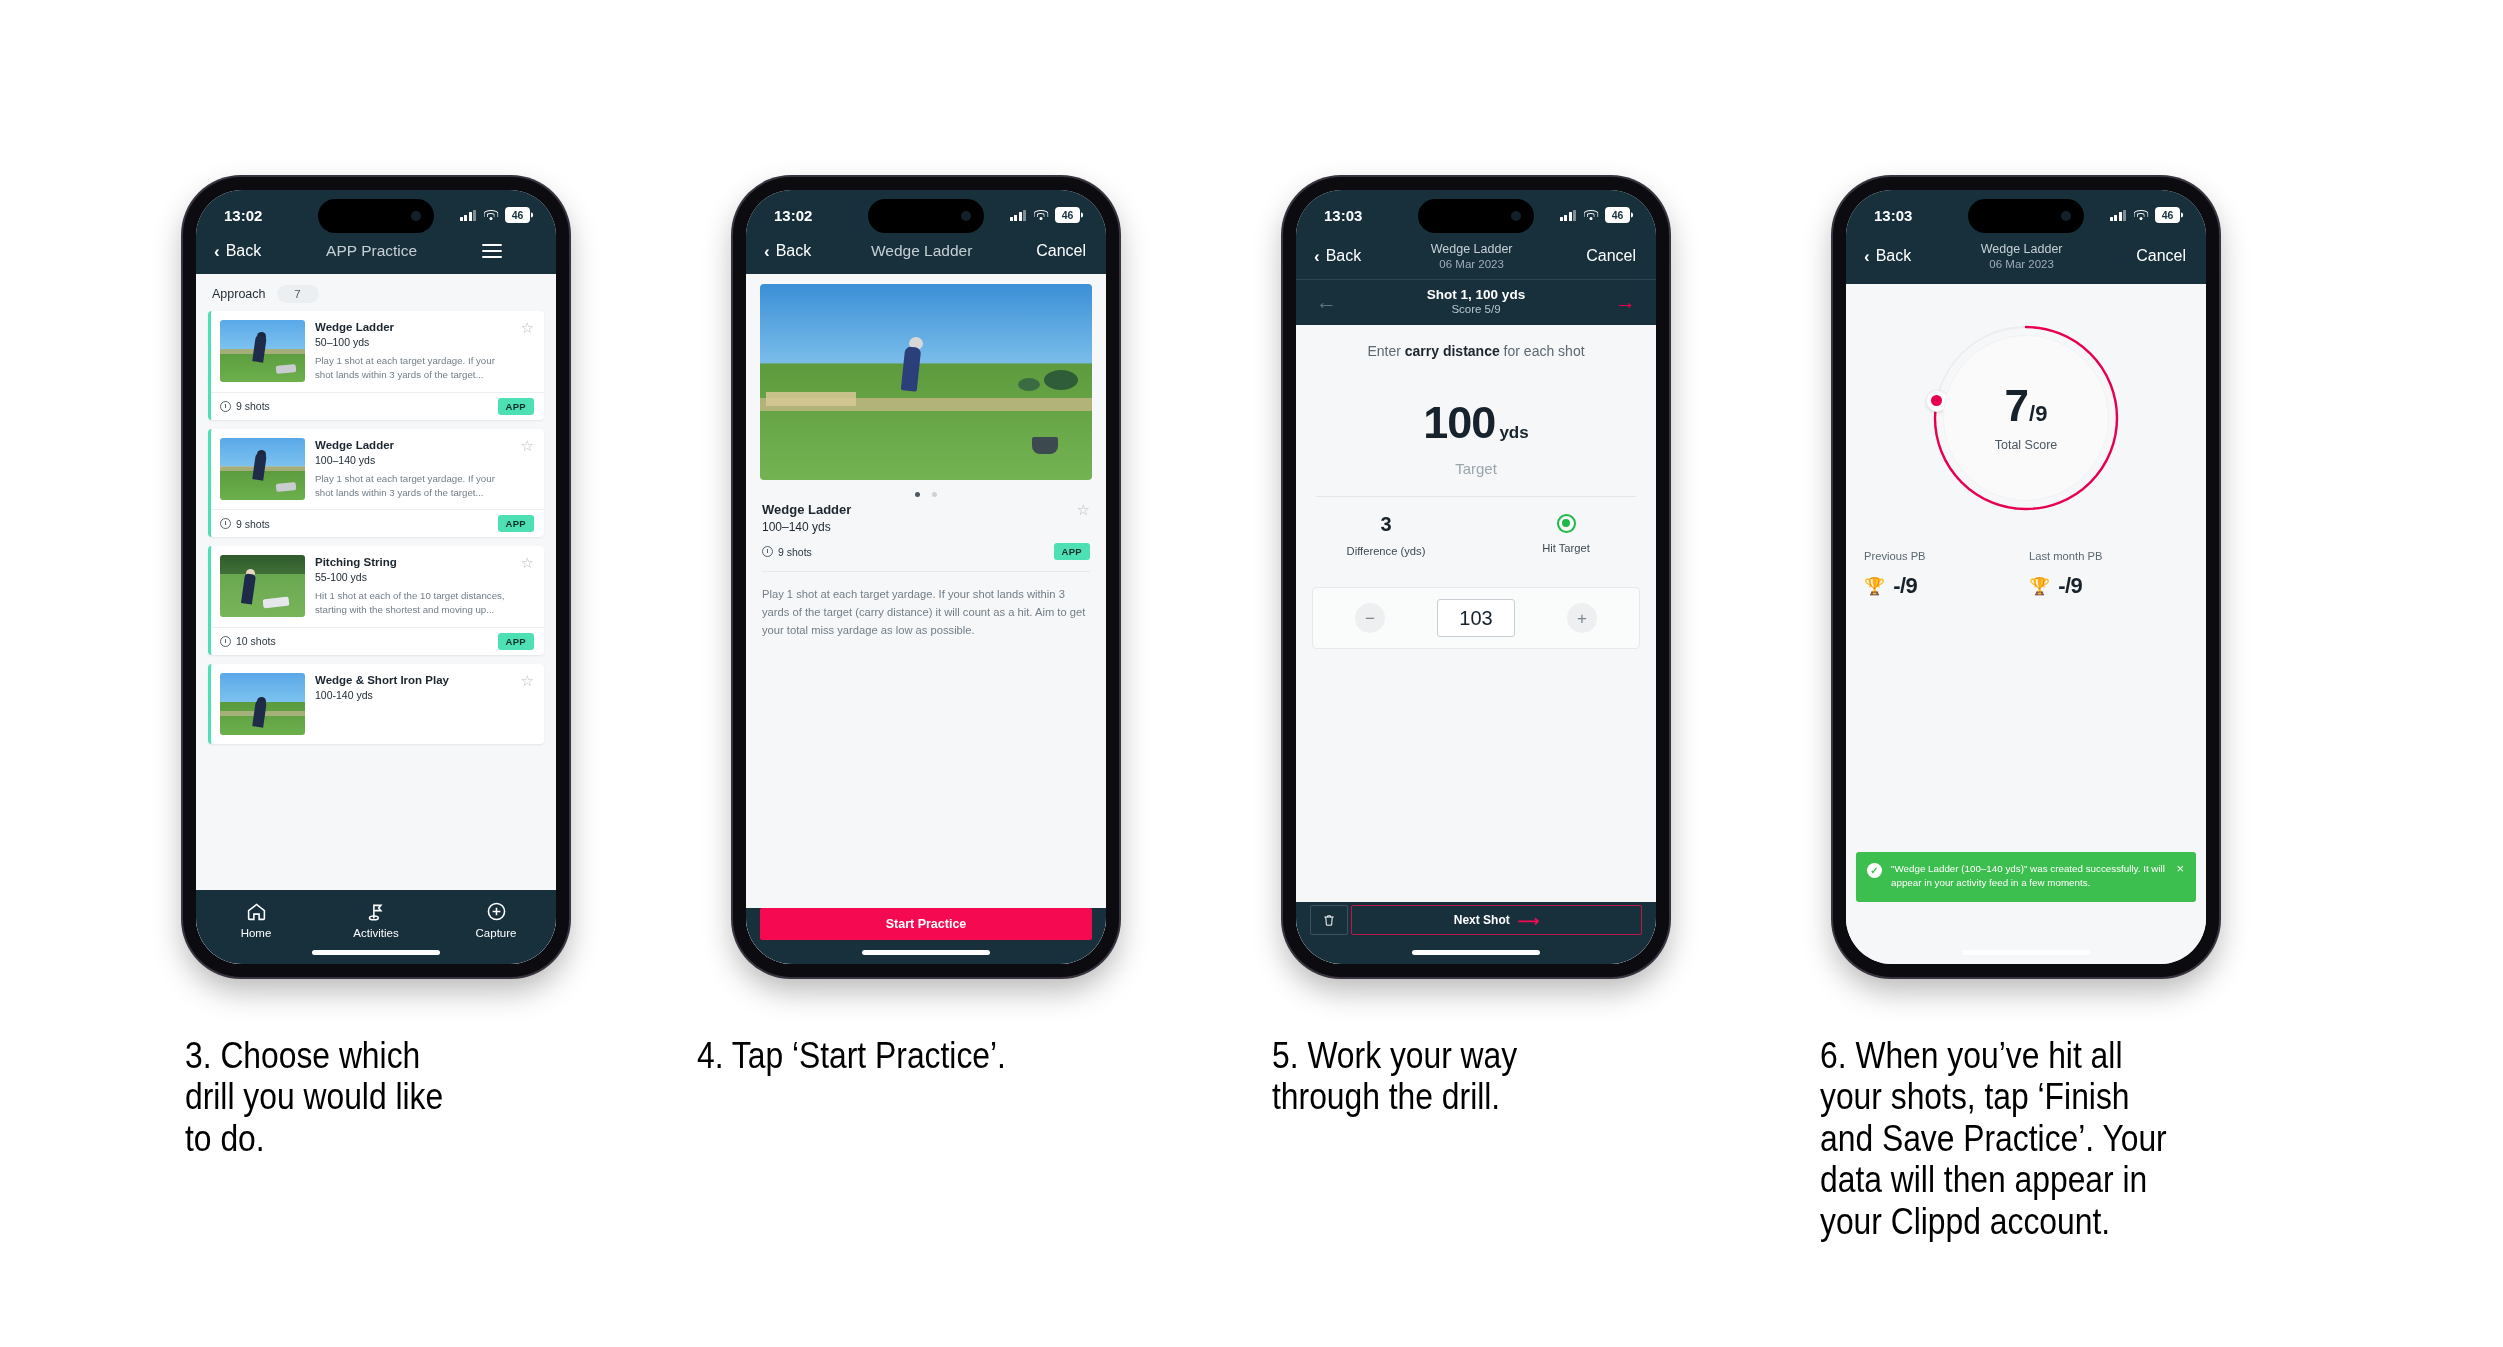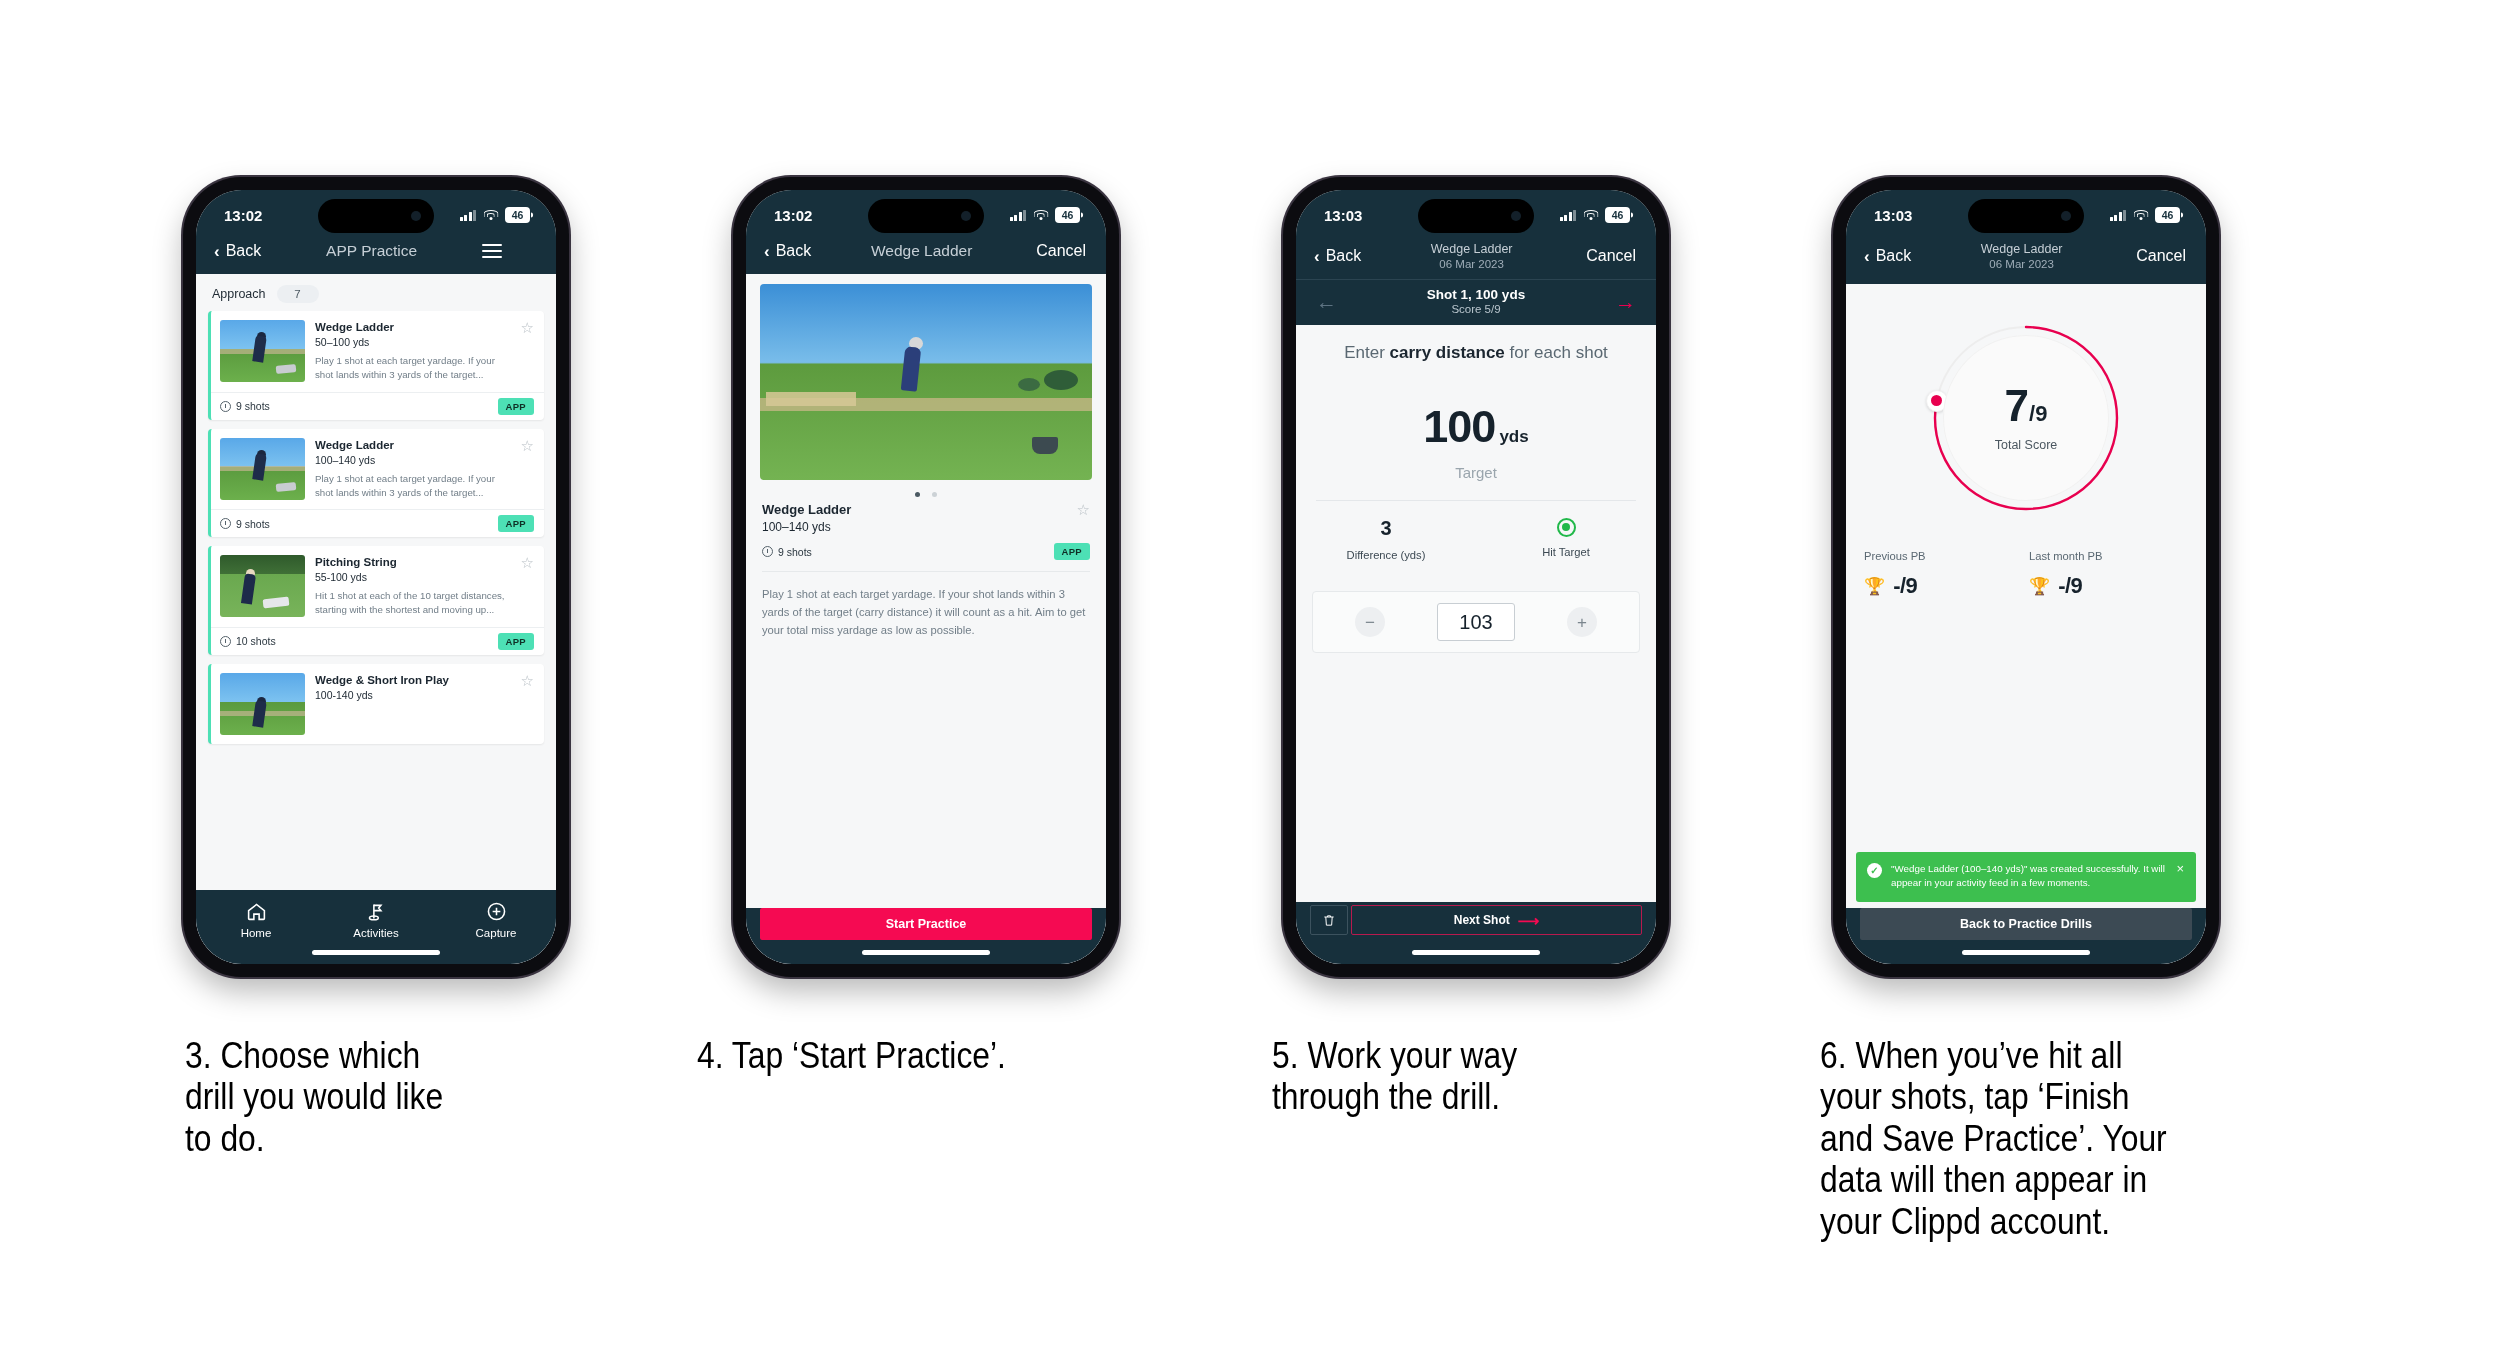--- a/index.html
+++ b/index.html
@@ -218,21 +218,21 @@
     justify-content:center; padding:0 14px; z-index:20;
   }
   .cta-btn {
     width:100%; height:32px; background:#f50a52; color:#ffffff;
     display:flex; align-items:center; justify-content:center;
     font-size:12.5px; font-weight:bold; border-radius:2px;
   }
 
   
   .p3body { background:#f6f7f8; display:flex; flex-direction:column; }
-  .p3prompt { text-align:center; font-size:17px; color:#5a6872; padding:18px 16px 0; }
+  .p3prompt { text-align:center; font-size:14px; color:#5a6872; padding:18px 16px 0; }
   .p3prompt b { color:#1b2630; }
   .p3big { text-align:center; margin-top:38px; }
   .p3big .num { font-size:45px; font-weight:bold; color:#16222c; letter-spacing:-1px; }
   .p3big .un { font-size:17px; font-weight:bold; color:#16222c; margin-left:4px; }
   .p3big .lbl { font-size:15px; color:#9aa5ad; margin-top:11px;text-align:center; }
   .p3rule { height:1px; background:#e4e7ea; margin:19px 20px 0; }
   .p3stats { display:flex; margin-top:16px; }
   .p3stat { flex:1; text-align:center; }
   .p3stat .v { font-size:20px; font-weight:bold; color:#16222c; }
   .p3stat .l { font-size:11.2px; color:#3c4953; margin-top:9px; }
@@ -748,23 +748,20 @@
             </div>
           </div>
         </div>
 
         <div class="toast">
           <span class="tick">✓</span>
           <span class="msg">"Wedge Ladder (100–140 yds)" was created successfully. It will appear in your activity feed in a few moments.</span>
           <span class="x">×</span>
         </div>
 
-        <div class="p4foot">
-          <div class="p4btn">Back to Practice Drills</div>
-        </div>
       </div>
 
       <div class="homebar"></div>
     </div>
   </div>
 
   <div class="caption" style="left:185px; top:1035px; width:420px;">3. Choose which
 drill you would like
 to do.</div>
   <div class="caption" style="left:697px; top:1035px; width:430px;">4. Tap ‘Start Practice’.</div>

